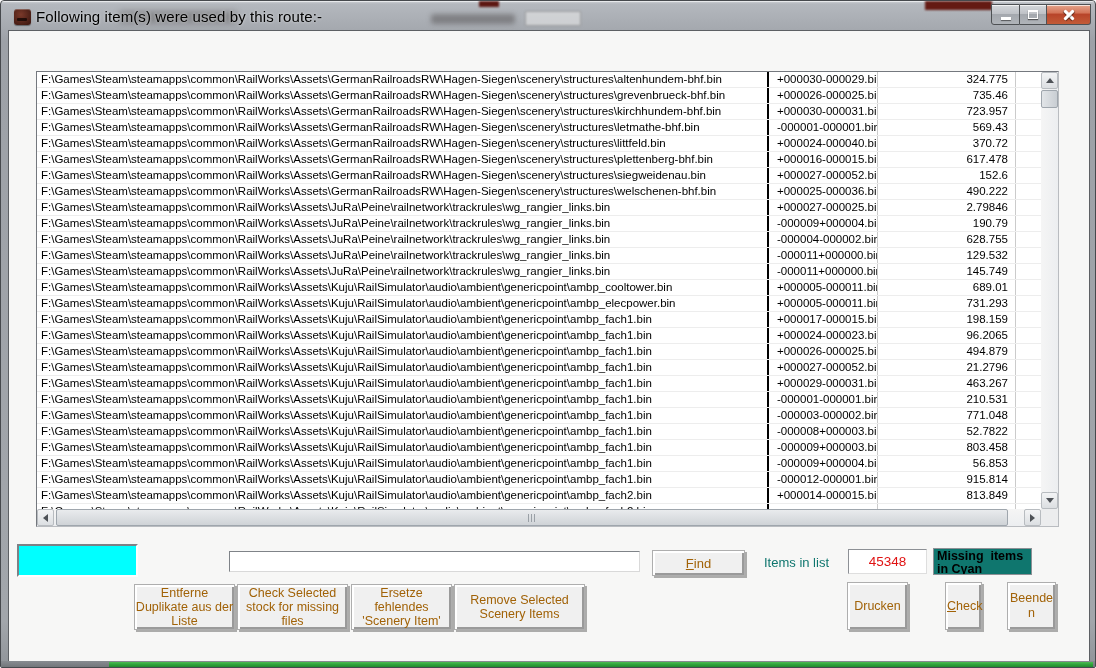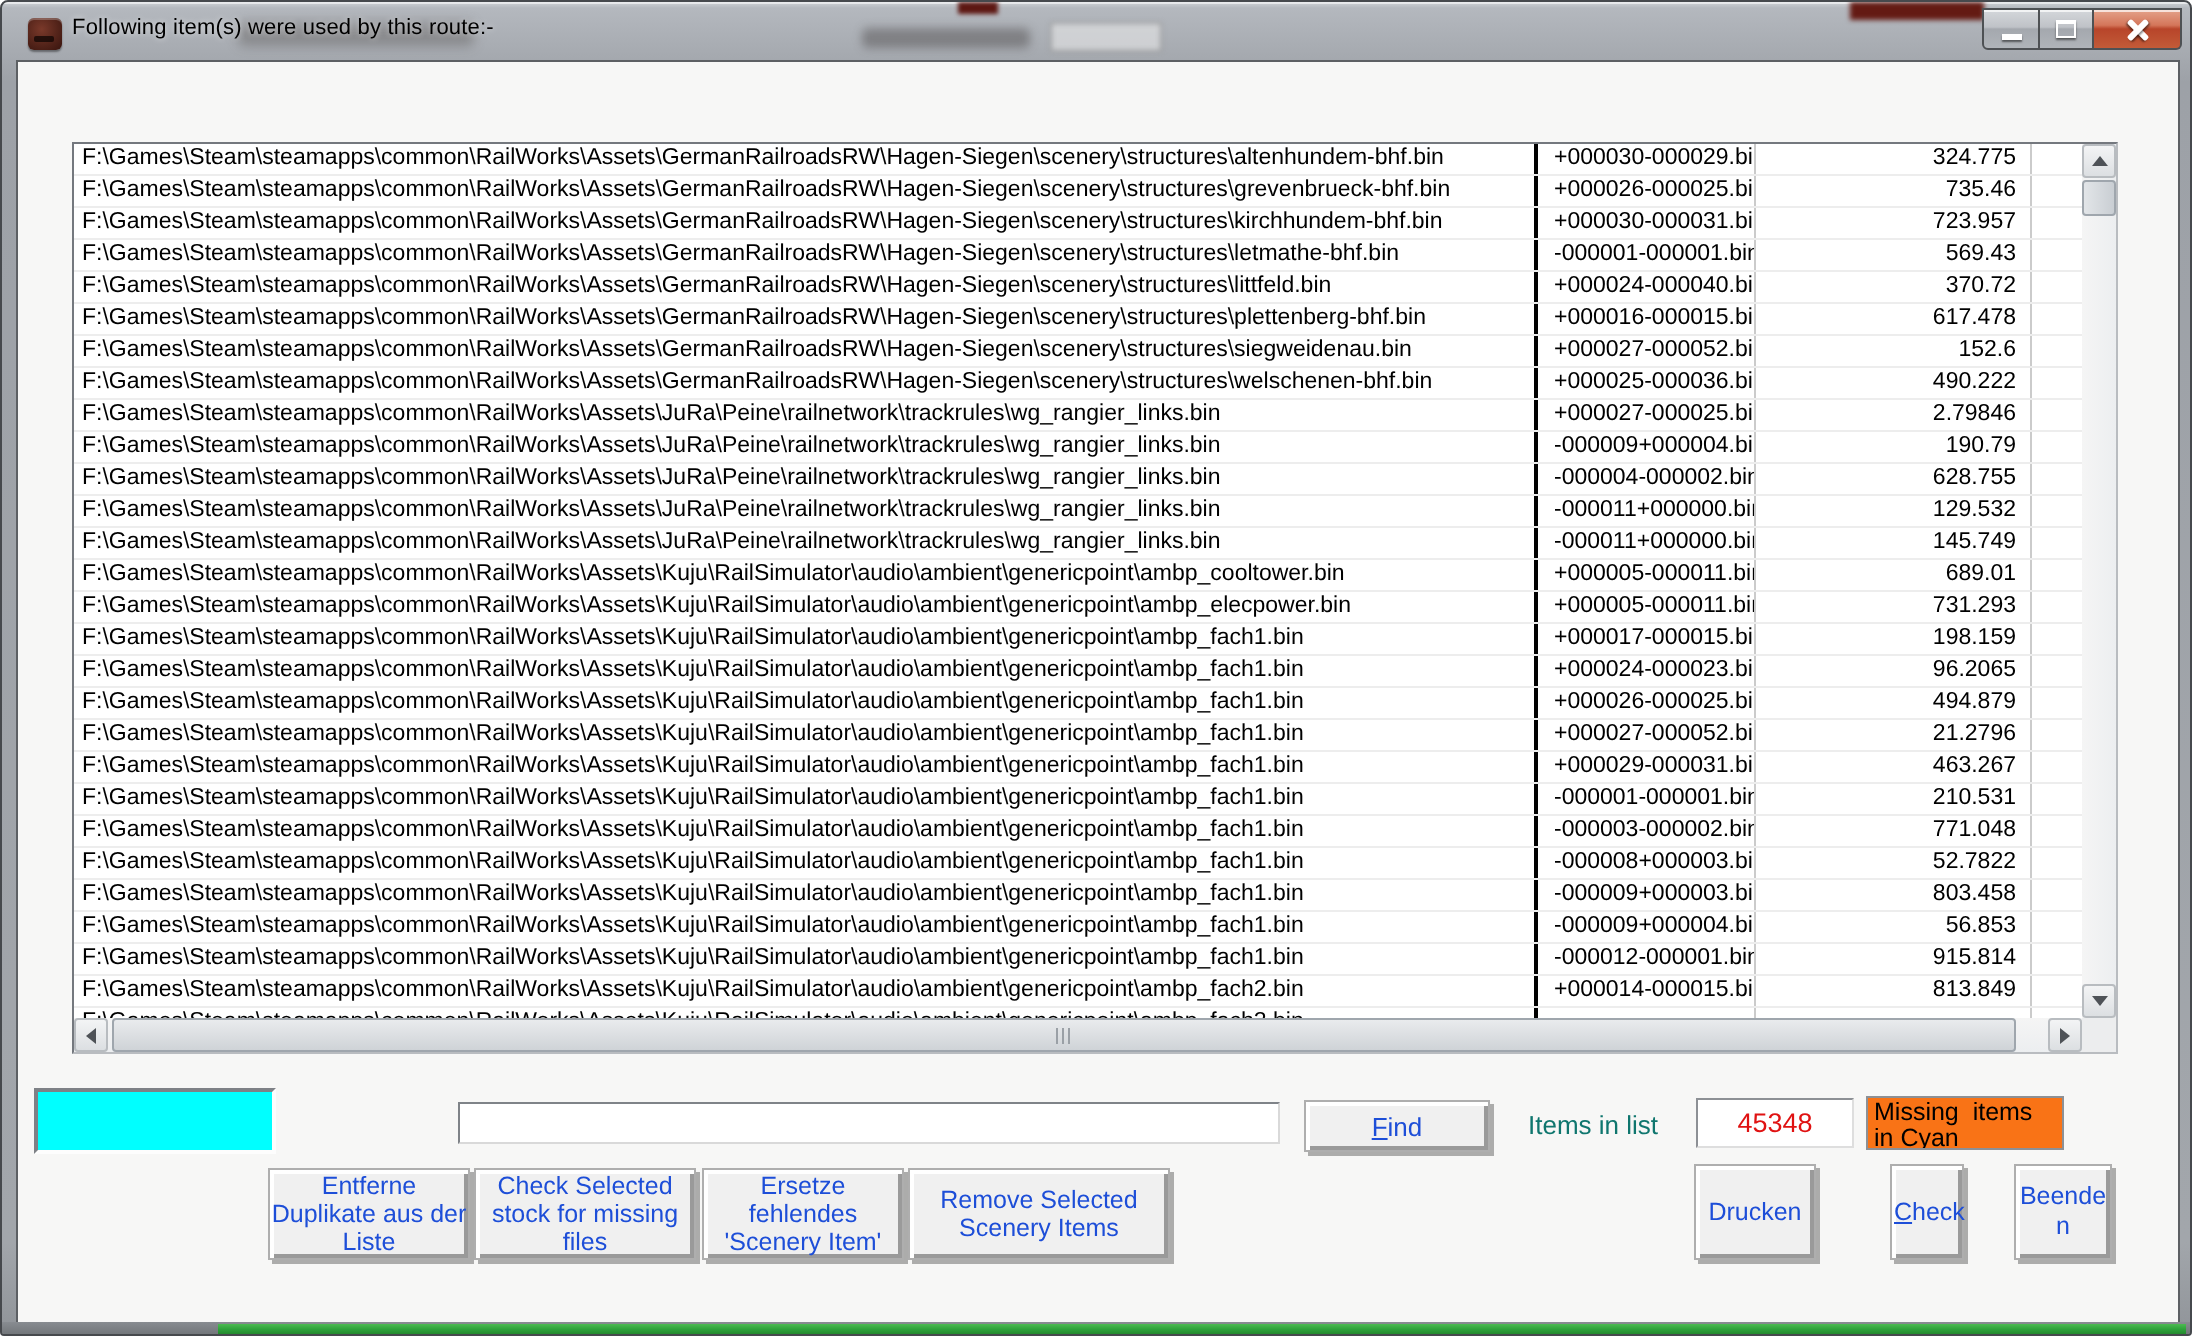--- a/index.html
+++ b/index.html
@@ -9,21 +9,21 @@
     background:linear-gradient(180deg,#cfd2d6 0px,#b4b8be 3px,#a6aab0 26px,#9da1a7 40px,#a2a6ab 620px,#8f9398 668px);
     border:1px solid #46494d; border-radius:4px 4px 2px 2px; overflow:hidden; }
 
   
   .titlebar { position:absolute; left:0; top:0; width:1096px; height:30px; }
   .titlebar::before { content:""; position:absolute; left:1px; top:0; right:1px; height:1px; background:rgba(255,255,255,.55); }
   .app-icon { position:absolute; left:13px; top:8px; width:17px; height:16px;
     background:radial-gradient(circle at 40% 35%, #7a392a 0%, #54241a 55%, #38140e 100%);
     border-radius:3px; box-shadow:0 1px 1px rgba(0,0,0,.4), inset 0 1px 0 rgba(255,255,255,.25); }
   .app-icon::after { content:""; position:absolute; left:3px; top:9px; width:10px; height:3px; background:rgba(20,8,5,.8); border-radius:1px; }
-  .win-title { position:absolute; left:35px; top:7px; font-size:11px; color:#000; letter-spacing:.1px; text-shadow:0 0 3px rgba(255,255,255,.7); white-space:nowrap; }
+  .win-title { position:absolute; left:35px; top:7px; font-size:15px; color:#000; letter-spacing:.1px; text-shadow:0 0 3px rgba(255,255,255,.7); white-space:nowrap; }
 
   
   .smudge { position:absolute; pointer-events:none; }
   .sm1 { left:118px; top:10px; width:118px; height:12px; background:rgba(66,58,56,.32); filter:blur(3px); border-radius:3px; }
   .sm2 { left:430px; top:13px; width:84px; height:10px; background:rgba(58,53,52,.38); filter:blur(2.5px); border-radius:3px; }
   .sm3 { left:524px; top:10px; width:56px; height:15px; background:rgba(236,236,236,.55); border:1px solid rgba(96,96,96,.45); filter:blur(1.2px); }
   .sm4 { left:478px; top:0; width:20px; height:6px; background:#5d1712; filter:blur(1px); }
   .sm5 { left:924px; top:0; width:67px; height:9px; background:#641a13; filter:blur(1.2px); }
 
   
@@ -74,31 +74,31 @@
   .hthumb { position:absolute; left:19px; top:0; width:952px; height:17px;
     background:linear-gradient(180deg,#e9ebed,#cfd3d7); border:1px solid #9fa6ad; border-radius:2px;
     display:flex; align-items:center; justify-content:center; }
   .grip { width:8px; height:8px; background:repeating-linear-gradient(90deg,#9aa0a6 0 1px,transparent 1px 3px); }
 
   
   .cyan-panel { position:absolute; left:8px; top:513px; width:121px; height:33px; background:#00ffff;
     border:2px solid; border-color:#7e8186 #fdfdfd #fdfdfd #7e8186; }
   .find-input { position:absolute; left:220px; top:520px; width:411px; height:21px; background:#fff;
     border:1px solid; border-color:#7f8388 #d9d9d9 #d9d9d9 #7f8388; font-size:12px; padding:0 4px; outline:none; }
-  .btn { background:#f0f0f0; color:#1d4ed8; border:1px solid #aeaeae; cursor:default; font-family:"Liberation Sans", sans-serif;
+  .btn { background:#f0f0f0; color:#a16207; border:1px solid #aeaeae; cursor:default; font-family:"Liberation Sans", sans-serif;
     box-shadow:inset 2px 2px 0 #ffffff, inset -2px -2px 0 #9a9a9a, 2px 2px 0 rgba(80,80,80,.45); }
   .btn-find { position:absolute; left:643px; top:519px; width:93px; height:26px; font-size:13px; }
   .btn-find::first-letter { text-decoration:underline; }
   .items-label { position:absolute; left:755px; top:524px; font-size:13px; color:#0f766e; white-space:nowrap; }
   .count-box { position:absolute; left:839px; top:518px; width:79px; height:25px; background:#fff;
     border:1px solid; border-color:#8d9095 #dedede #dedede #8d9095; display:flex; align-items:center; justify-content:center;
     font-size:13.5px; color:#e01212; }
-  .missing-box { position:absolute; left:924px; top:517px; width:99px; height:27px; background:#f97316;
+  .missing-box { position:absolute; left:924px; top:517px; width:99px; height:27px; background:#0f766e;
     border:1px solid #8d9095; font-size:12.5px; line-height:13px; color:#000; padding:1px 3px;
-    white-space:pre-wrap; overflow:hidden; }
+    white-space:pre-wrap; overflow:hidden;font-weight:bold; }
   .btn-big { position:absolute; top:553px; height:46px; font-size:12.5px; line-height:14px; text-align:center; padding:0; }
   .b1 { left:125px; width:101px; } .b2 { left:228px; width:111px; } .b3 { left:342px; width:101px; } .b4 { left:445px; width:131px; }
   .btn-small { position:absolute; top:551px; height:48px; font-size:12.5px; text-align:center; line-height:15px; padding:2px 1px; }
   .bp { left:838px; width:61px; } .bs { left:936px; width:37px; } .bq { left:976px; width:49px; word-break:break-all;margin-left:22px; }
   .bs::first-letter { text-decoration:underline; }
 
   
   .bottombar { position:absolute; left:0; top:660px; width:1096px; height:8px;
     background:linear-gradient(180deg,#85898e,#6e7control276 90%,#54575b); }
   .bottombar { background:linear-gradient(180deg,#888c91,#707478 85%,#55585c); }

